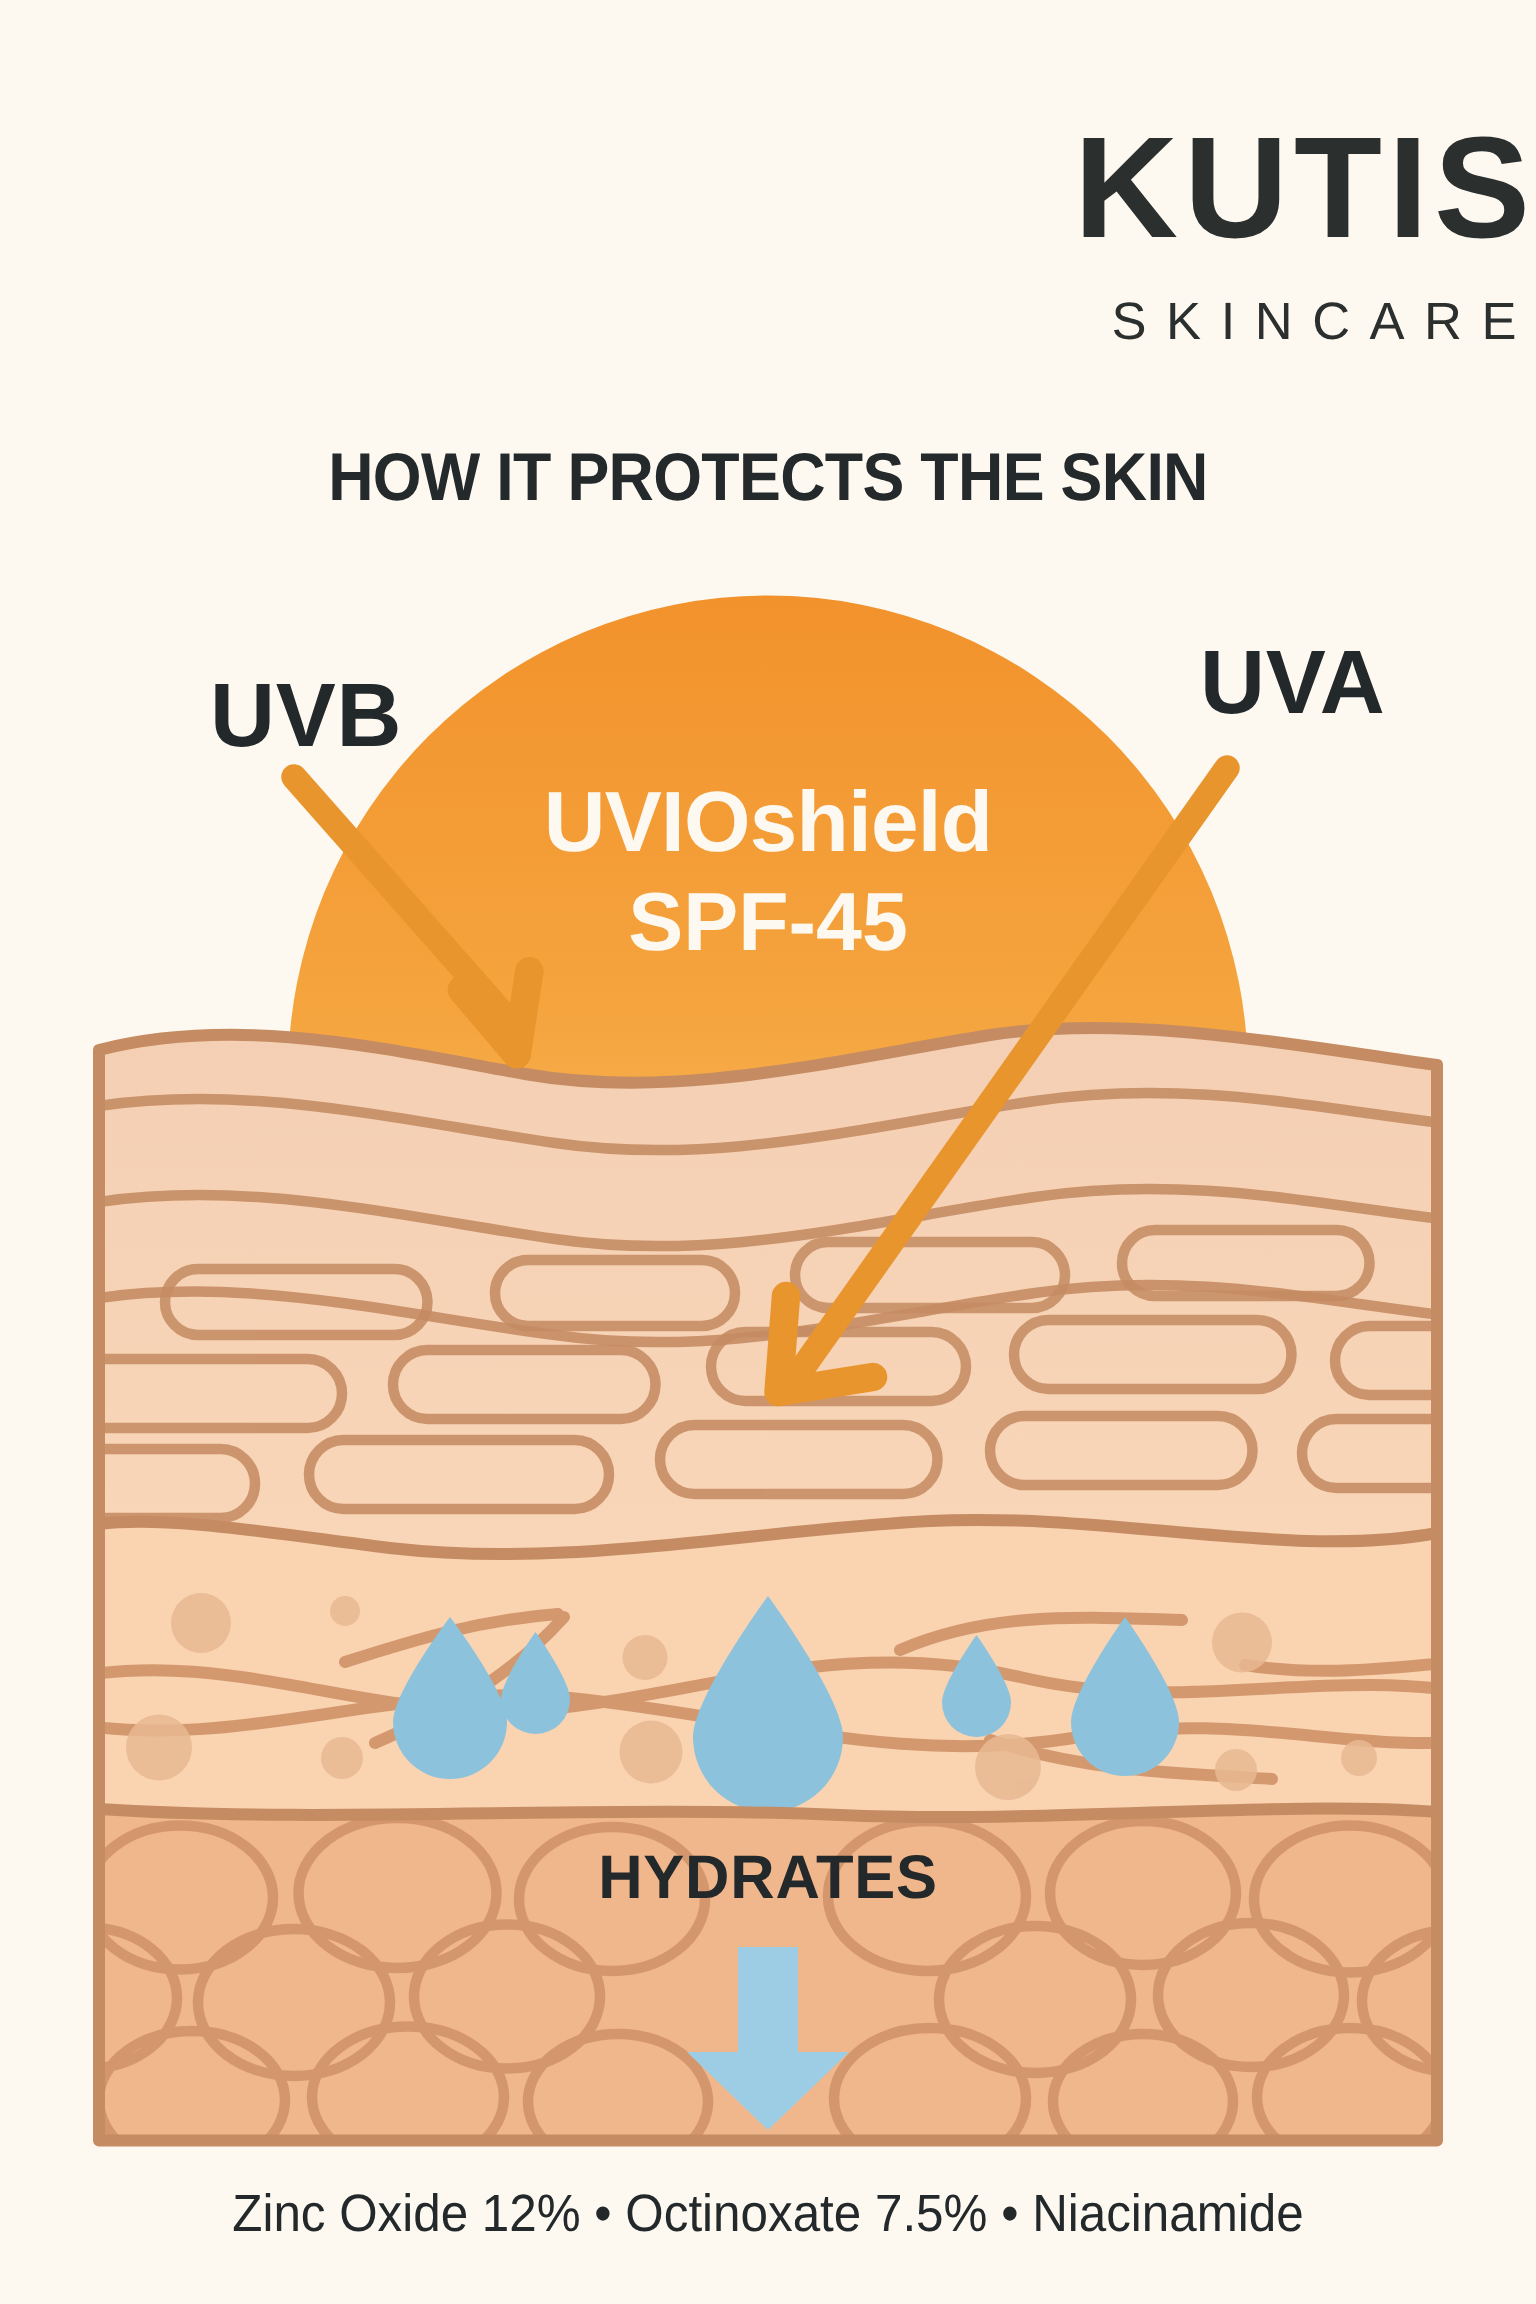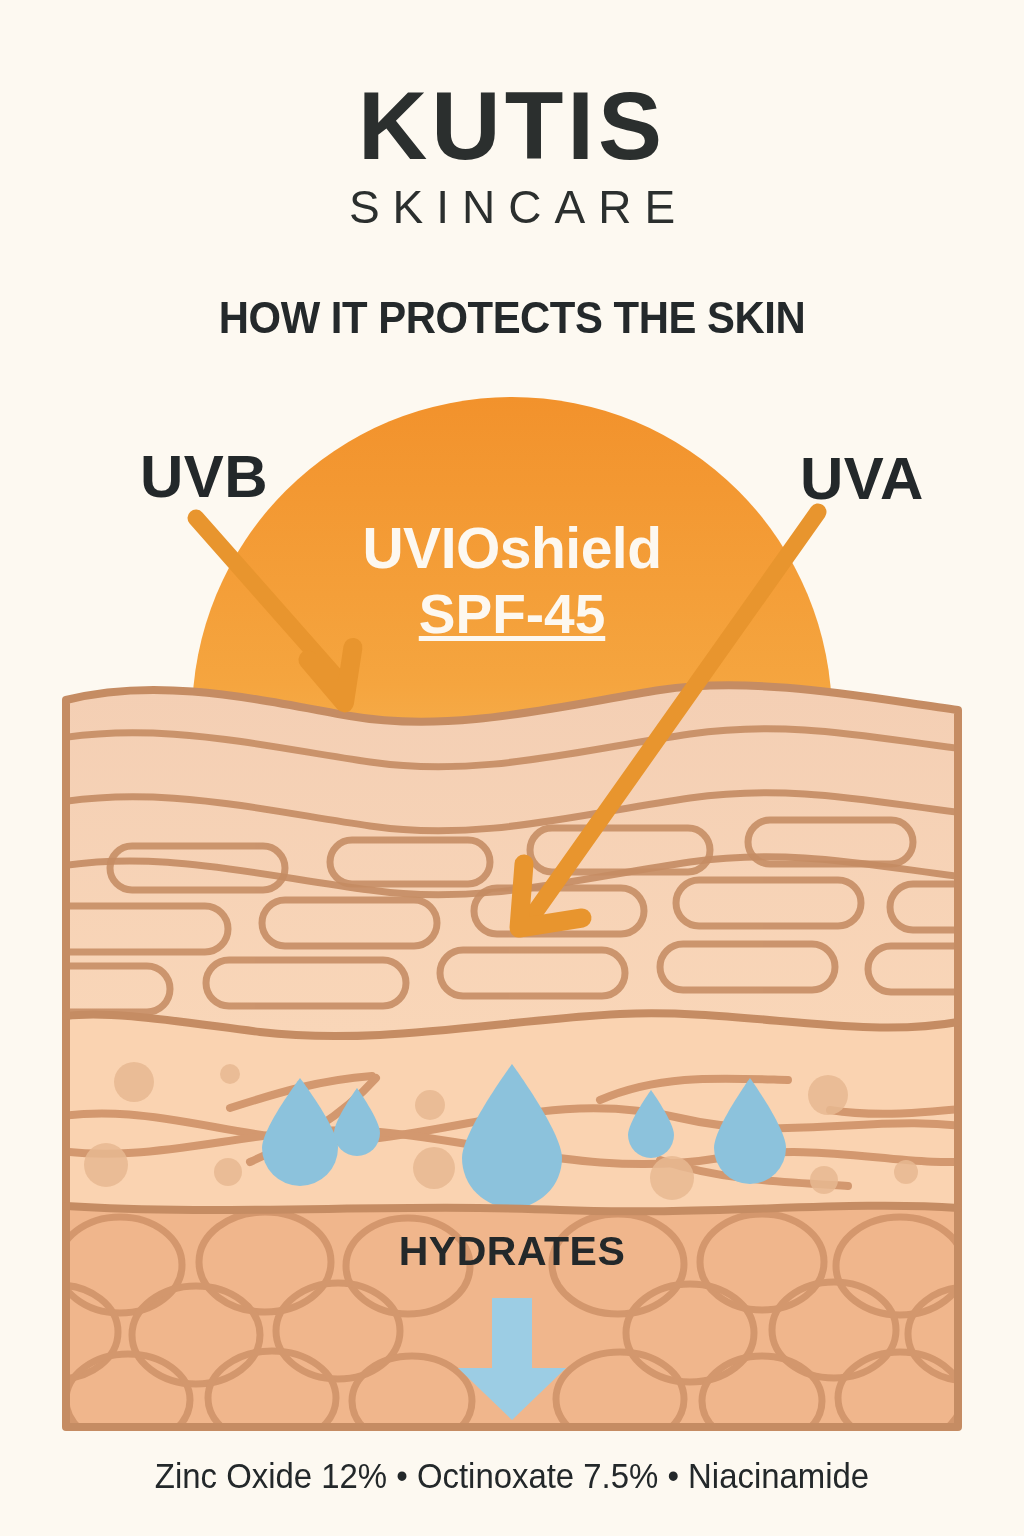--- a/index.html
+++ b/index.html
@@ -15,33 +15,33 @@
     overflow: hidden;
     font-family: "Liberation Sans", sans-serif;
   }
 
   
   .brand-block {
     position: absolute;
     top: 78px;
     left: 0;
     width: 1024px;
-    text-align: center;
+    text-align: right;
   }
   .brand-name {
     font-family: "Liberation Sans", sans-serif;
     font-size: 96px;
     font-weight: 700;
     letter-spacing: 4px;
     color: #2b2f2e;
     line-height: 1.0;
   }
   .brand-sub {
-    margin-top: 6px;
-    font-size: 46px;
+    margin-top: 21px;
+    font-size: 35px;
     font-weight: 400;
     letter-spacing: 13px;
     color: #2b2f2e;
     text-indent: 13px;
   }
   .headline {
     position: absolute;
     top: 292px;
     left: 0;
     width: 1024px;
@@ -55,21 +55,21 @@
 
   
   .ray-label {
     position: absolute;
     font-size: 60px;
     font-weight: 700;
     color: #23282a;
     letter-spacing: 0.5px;
   }
   #uvb-label { top: 442px; left: 140px; }
-  #uva-label { top: 444px; left: 800px; }
+  #uva-label { top: 420px; left: 800px; }
 
   
   .product-text {
     position: absolute;
     top: 518px;
     left: 0;
     width: 1024px;
     text-align: center;
     color: #fdf8f0;
     pointer-events: none;
@@ -78,21 +78,20 @@
     font-size: 57px;
     font-weight: 700;
     letter-spacing: -0.5px;
     line-height: 1.08;
   }
   .product-spf {
     font-size: 55px;
     font-weight: 700;
     letter-spacing: 0px;
     line-height: 1.25;
-    text-decoration: underline;
   }
 
   
   #hydrates-label {
     position: absolute;
     top: 1228px;
     left: 0;
     width: 1024px;
     text-align: center;
     font-size: 41px;

